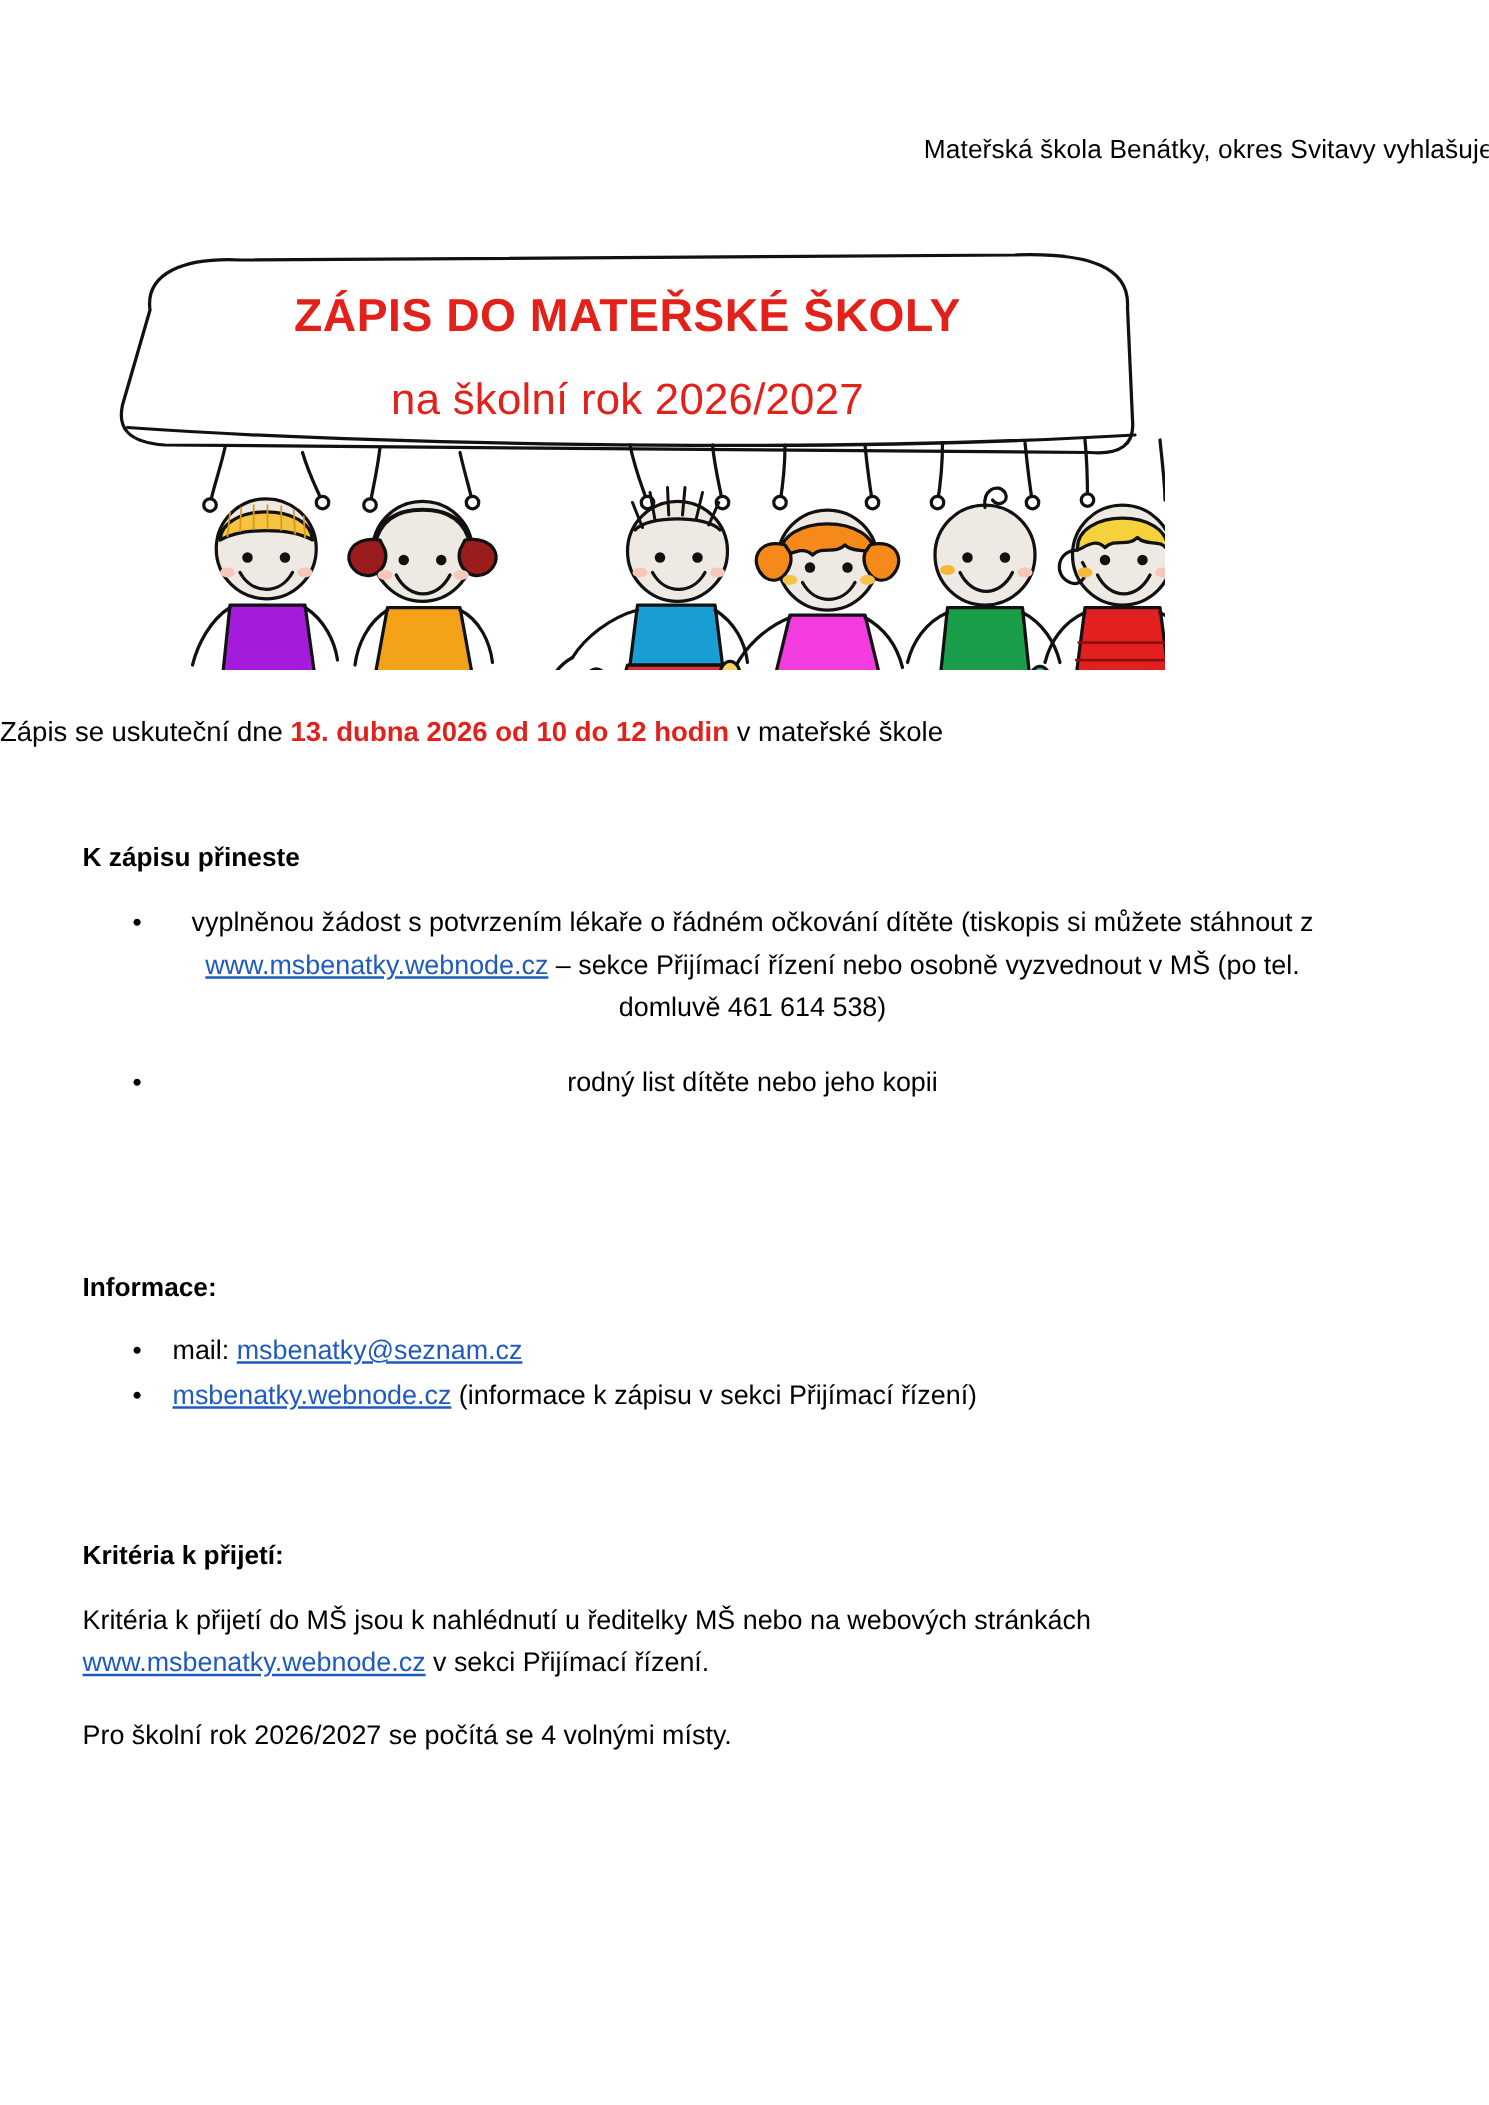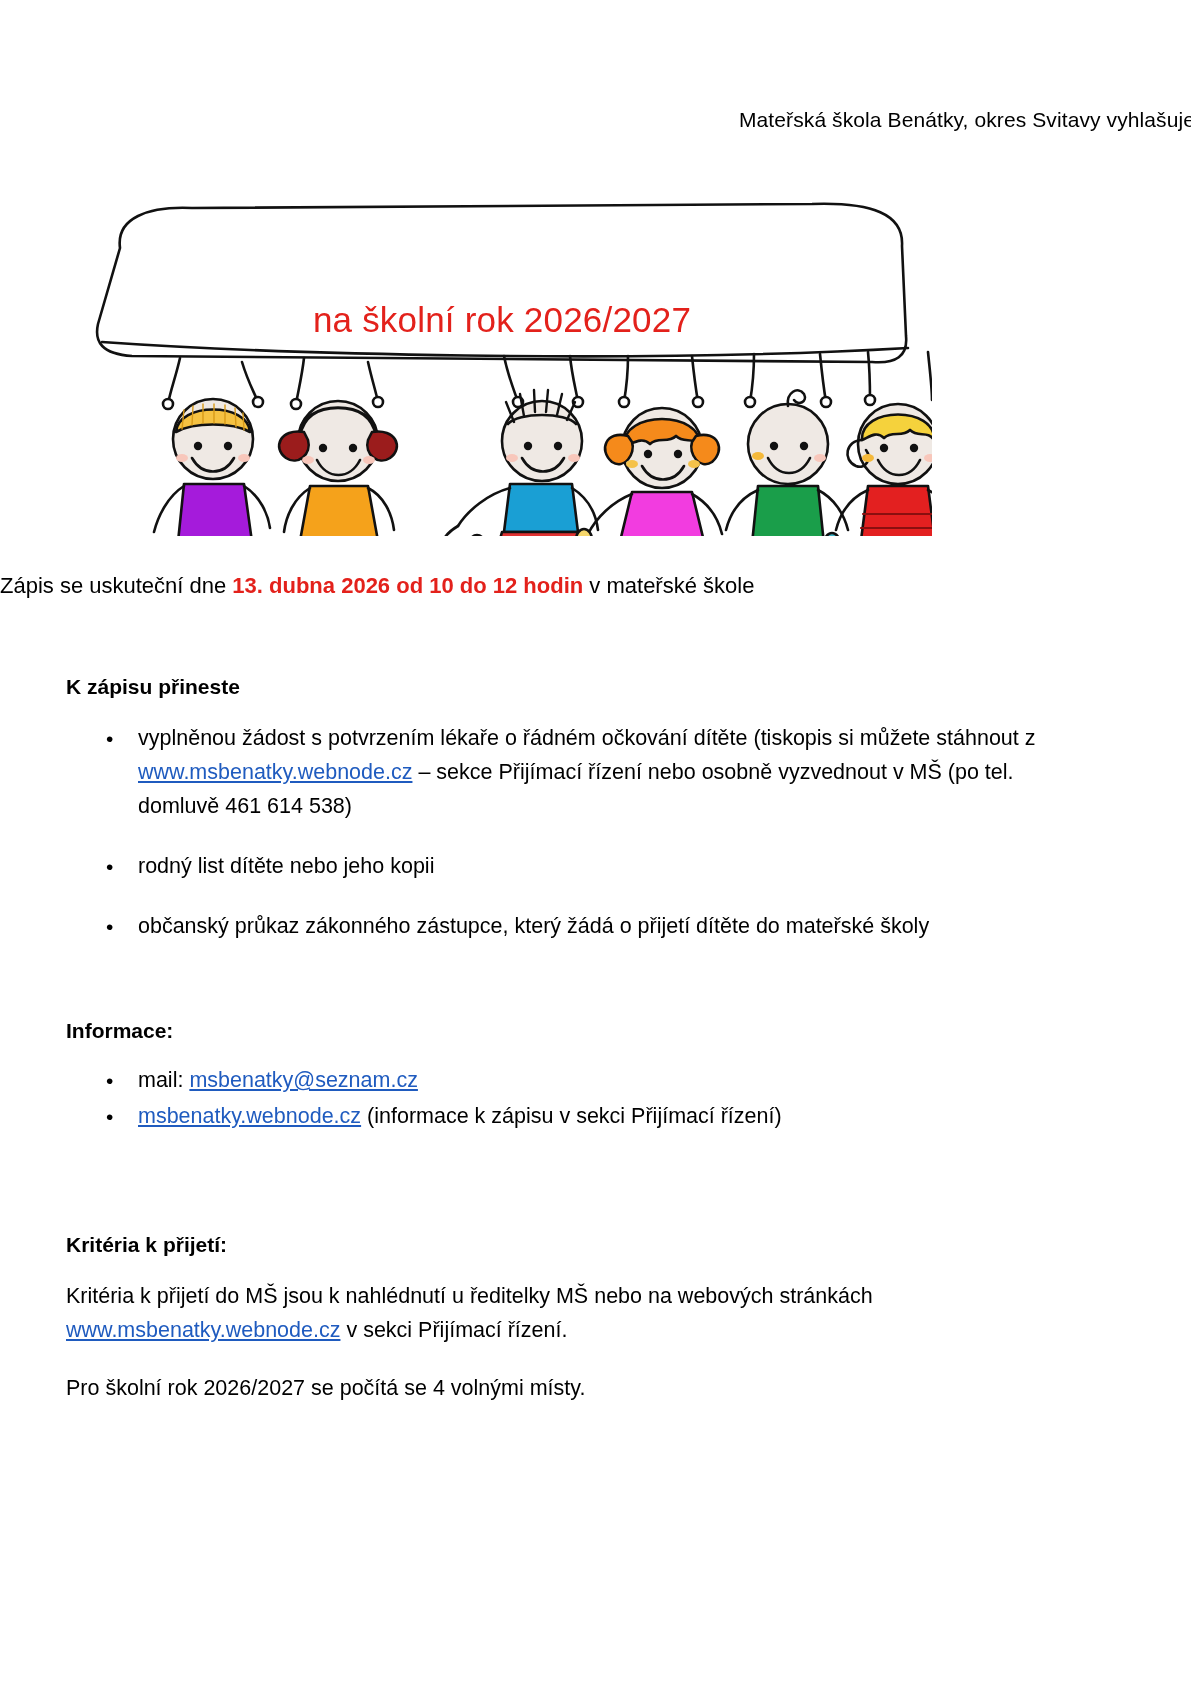--- a/index.html
+++ b/index.html
@@ -93,21 +93,21 @@
   .sec-bring   { position: absolute; top: 16px;  left: 0; }
   .sec-info    { position: absolute; top: 360px; left: 0; }
   .sec-crit    { position: absolute; top: 574px; left: 0; }
 
   ul.bullets {
     list-style: none;
     margin: 0;
     padding: 0;
     position: absolute;
   }
-  ul.bring-list { top: 62px; left: 0; width: 1000px; }
+  ul.bring-list { top: 62px; left: 0; width: 1000px; text-align: center; }
   ul.info-list  { top: 404px; left: 0; width: 1000px; }
 
   ul.bullets > li {
     position: relative;
     padding-left: 72px;
     line-height: 1.58;
   }
   ul.bullets > li::before {
     content: "\2022";
     position: absolute;
@@ -318,40 +318,38 @@
           <path d="M856 294 C 872 302, 880 318, 882 334"></path>
           <path d="M802 352 L796 400"></path>
             <path d="M850 352 L858 398"></path>
           <ellipse cx="790" cy="404" rx="12" ry="7" fill="#ffffff"></ellipse>
           <ellipse cx="864" cy="402" rx="12" ry="7" fill="#ffffff"></ellipse>
           <ellipse cx="760" cy="348" rx="8" ry="11" fill="#3fb6c9"></ellipse>
         </g>
       </g>
     </svg>
 
+    <div class="banner-title">ZÁPIS DO MATEŘSKÉ ŠKOLY</div>
     <div class="banner-subtitle">na školní rok 2026/2027</div>
   </div>
 
   <div class="date-line">
     <span>Zápis se uskuteční dne </span><span class="emph">13. dubna 2026 od 10 do 12 hodin</span><span> v mateřské škole</span>
   </div>
 
   <div class="content">
 
     <h2 class="section sec-bring">K zápisu přineste</h2>
 
     <ul class="bullets bring-list">
       <li>
         <span>vyplněnou žádost s potvrzením lékaře o řádném očkování dítěte (tiskopis si můžete stáhnout z </span><a href="#" class="link">www.msbenatky.webnode.cz</a><span> – sekce Přijímací řízení nebo osobně vyzvednout v MŠ (po tel. domluvě 461 614 538)</span>
       </li>
       <li>
         <span>rodný list dítěte nebo jeho kopii</span>
-      </li>
-      <li>
-        <span>občanský průkaz zákonného zástupce, který žádá o přijetí dítěte do mateřské školy</span>
       </li>
     </ul>
 
     <h2 class="section sec-info">Informace:</h2>
 
     <ul class="bullets info-list">
       <li>
         <span>mail:  </span><a href="#" class="link">msbenatky@seznam.cz</a>
       </li>
       <li>

